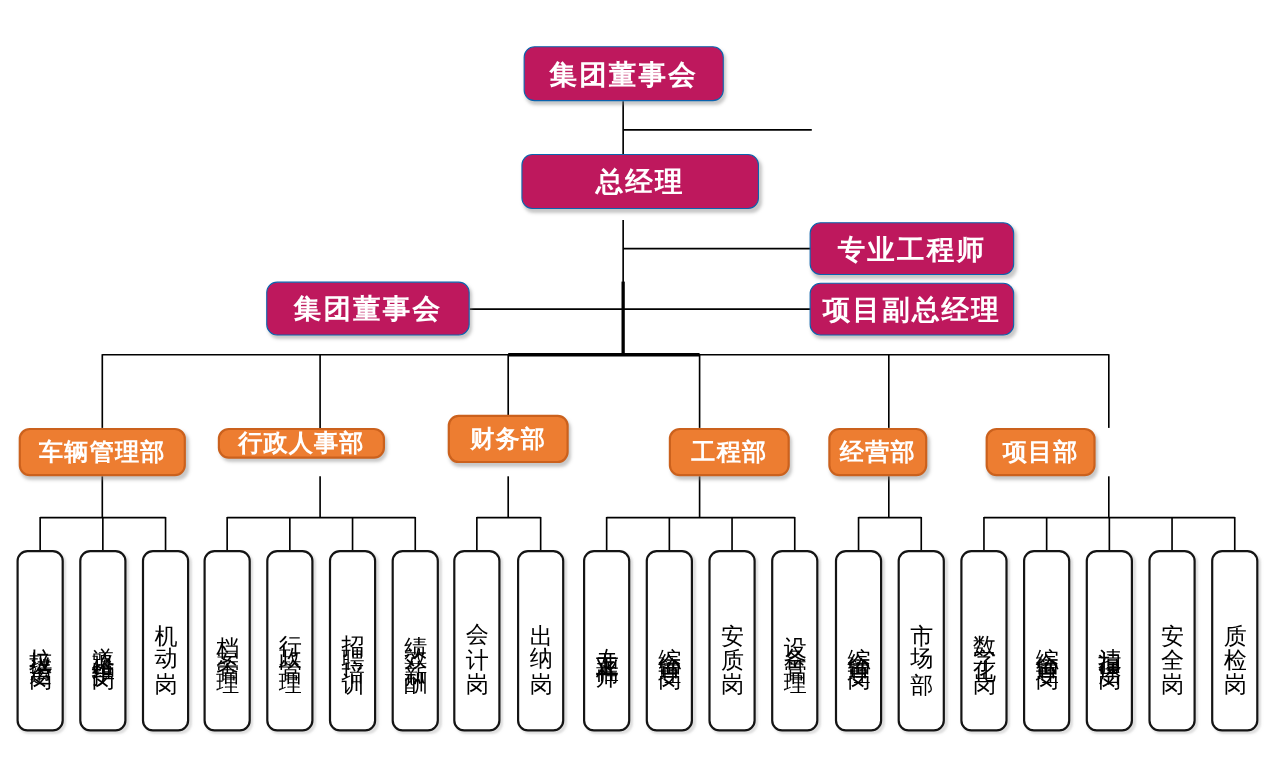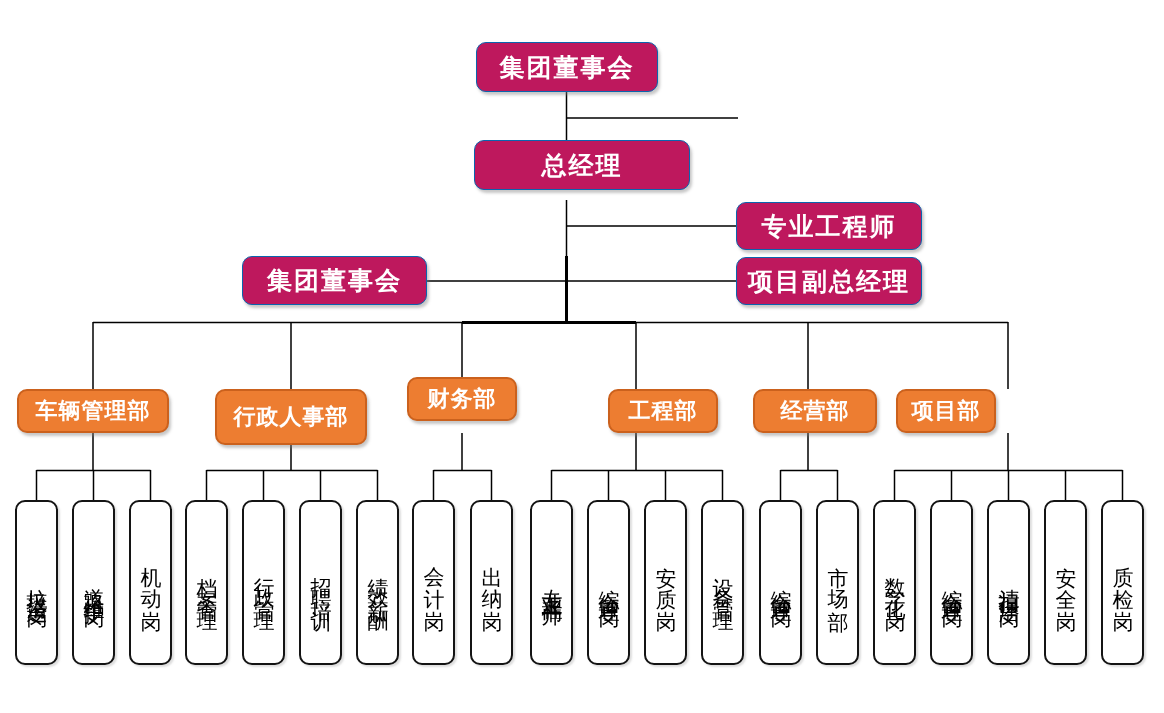--- a/index.html
+++ b/index.html
@@ -106,30 +106,30 @@
   <div class="node blue" style="left:242px;top:256px;width:185px;height:49px">
     <span>集团董事会</span>
   </div>
   <div class="node blue" style="left:736px;top:257px;width:186px;height:48px">
     <span>项目副总经理</span>
   </div>
 
   <div class="node orange" style="left:17px;top:389px;width:152px;height:44px">
     <span>车辆管理部</span>
   </div>
-  <div class="node orange" style="left:215px;top:389px;width:152px;height:56px">
+  <div class="node orange" style="left:198px;top:389px;width:152px;height:28px">
     <span>行政人事部</span>
   </div>
   <div class="node orange" style="left:407px;top:377px;width:110px;height:44px">
     <span>财务部</span>
   </div>
   <div class="node orange" style="left:608px;top:389px;width:110px;height:44px">
     <span>工程部</span>
   </div>
-  <div class="node orange" style="left:753px;top:389px;width:124px;height:44px">
+  <div class="node orange" style="left:753px;top:389px;width:90px;height:44px">
     <span>经营部</span>
   </div>
   <div class="node orange" style="left:896px;top:389px;width:100px;height:44px">
     <span>项目部</span>
   </div>
 
   <div class="vnode" style="left:15px">
       <span class="vlabel" style="letter-spacing: 4.4px;">垃圾清运岗</span>
     </div>
   <div class="vnode" style="left:72px">

